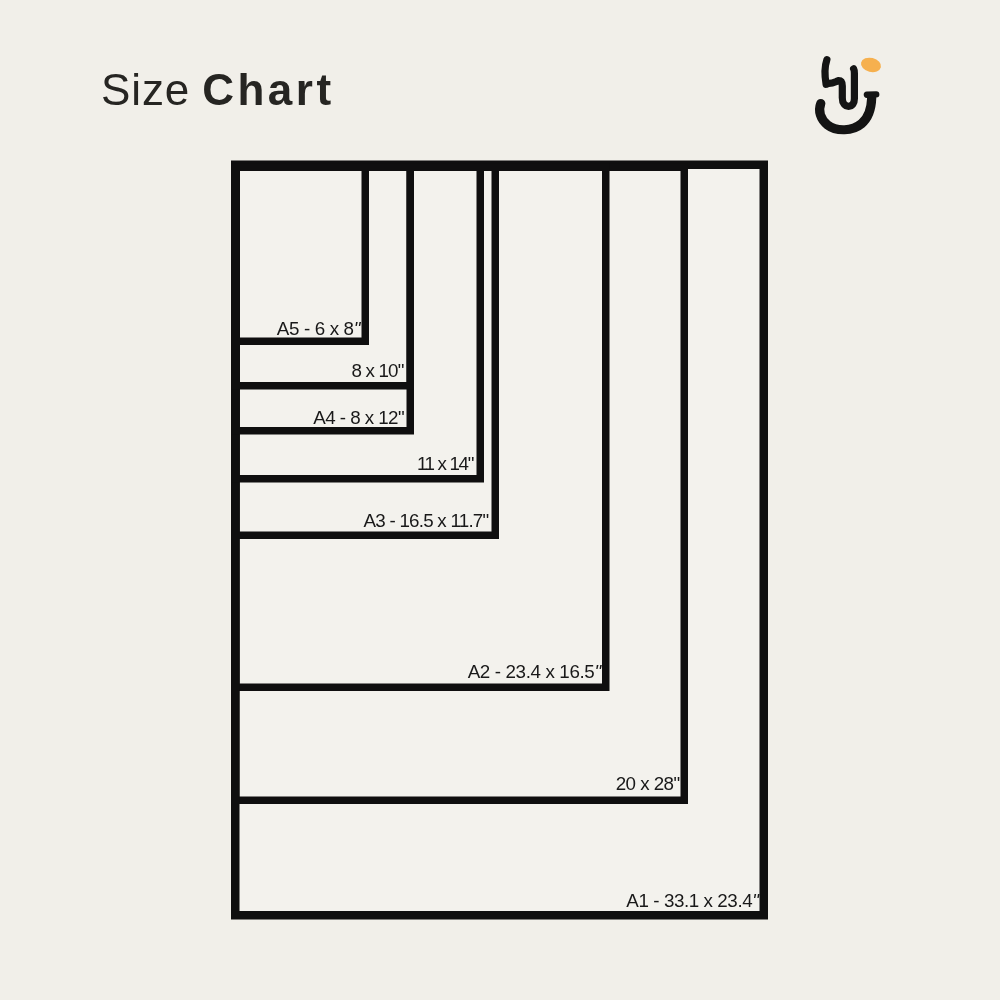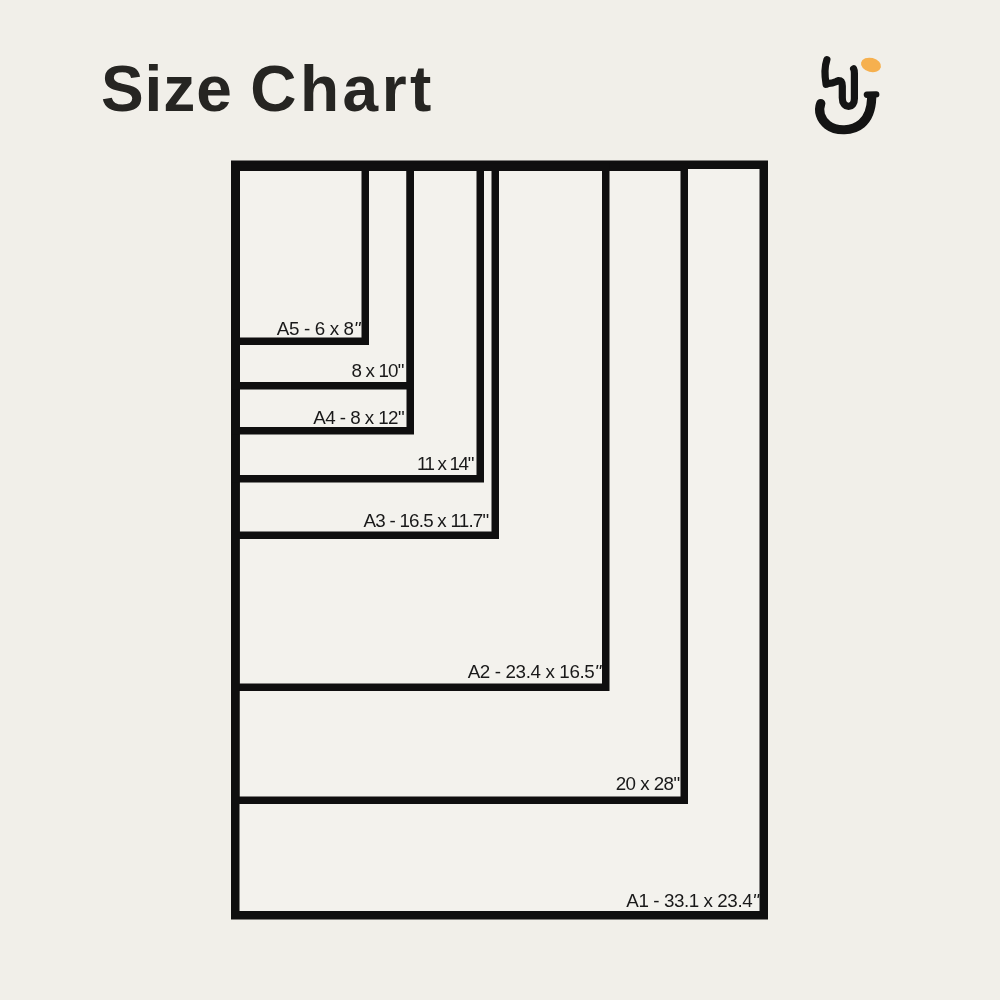--- a/index.html
+++ b/index.html
@@ -3,21 +3,21 @@
 <meta charset="utf-8">
 <style>
   html,body{margin:0;padding:0;}
   body{width:1000px;height:1000px;background:#f1efe9;position:relative;overflow:hidden;
        font-family:"Liberation Sans", sans-serif;}
   .abs{position:absolute;}
 </style>
 </head>
 <body>
 
-<div class="abs" style="left:101px;top:61.7px;font-size:64px;line-height:55px;color:#262522;white-space:nowrap;font-weight:bold;"><span style="letter-spacing:0.9px;word-spacing:-1.1px;">Size </span><b style="letter-spacing:3.5px;">Chart</b></div>
+<div class="abs" style="left:101px;top:61.7px;font-size:44px;line-height:55px;color:#262522;white-space:nowrap;"><span style="letter-spacing:0.9px;word-spacing:-1.1px;">Size </span><b style="letter-spacing:3.5px;">Chart</b></div>
 
 <svg class="abs" style="left:800px;top:40px;" width="100" height="110" viewBox="800 40 100 110">
 
   <ellipse cx="871" cy="64.9" rx="10.2" ry="7" transform="rotate(14 871 64.9)" fill="#f6b04e"></ellipse>
 
   <path d="M 826.9 59.6 C 824.9 65.5 824.4 74.5 826.1 84.3" fill="none" stroke="#141414" stroke-width="7.2" stroke-linecap="round"></path>
 
   <path d="M 826.8 83.6 C 829.8 83.4 833.8 82.7 836.6 81.4 L 838.6 80.6 Q 842.3 80.6 842.3 86 L 842.3 97.8 C 842.3 103.4 844.9 106.3 848.6 106.3 C 852.4 106.3 854.4 103.3 854.4 98.6 L 854.4 73.5 C 854.4 71 854.2 69.9 853.6 68.8" fill="none" stroke="#141414" stroke-width="7.2" stroke-linecap="round"></path>
 
   <path d="M 820.8 103.5 C 817.8 111 820.6 119.4 827.4 124.8 C 836.6 131.9 852.4 131.3 861.6 123.6 C 867.6 118.6 871.3 109.3 871.7 97.9" fill="none" stroke="#141414" stroke-width="9.2" stroke-linecap="round"></path>

